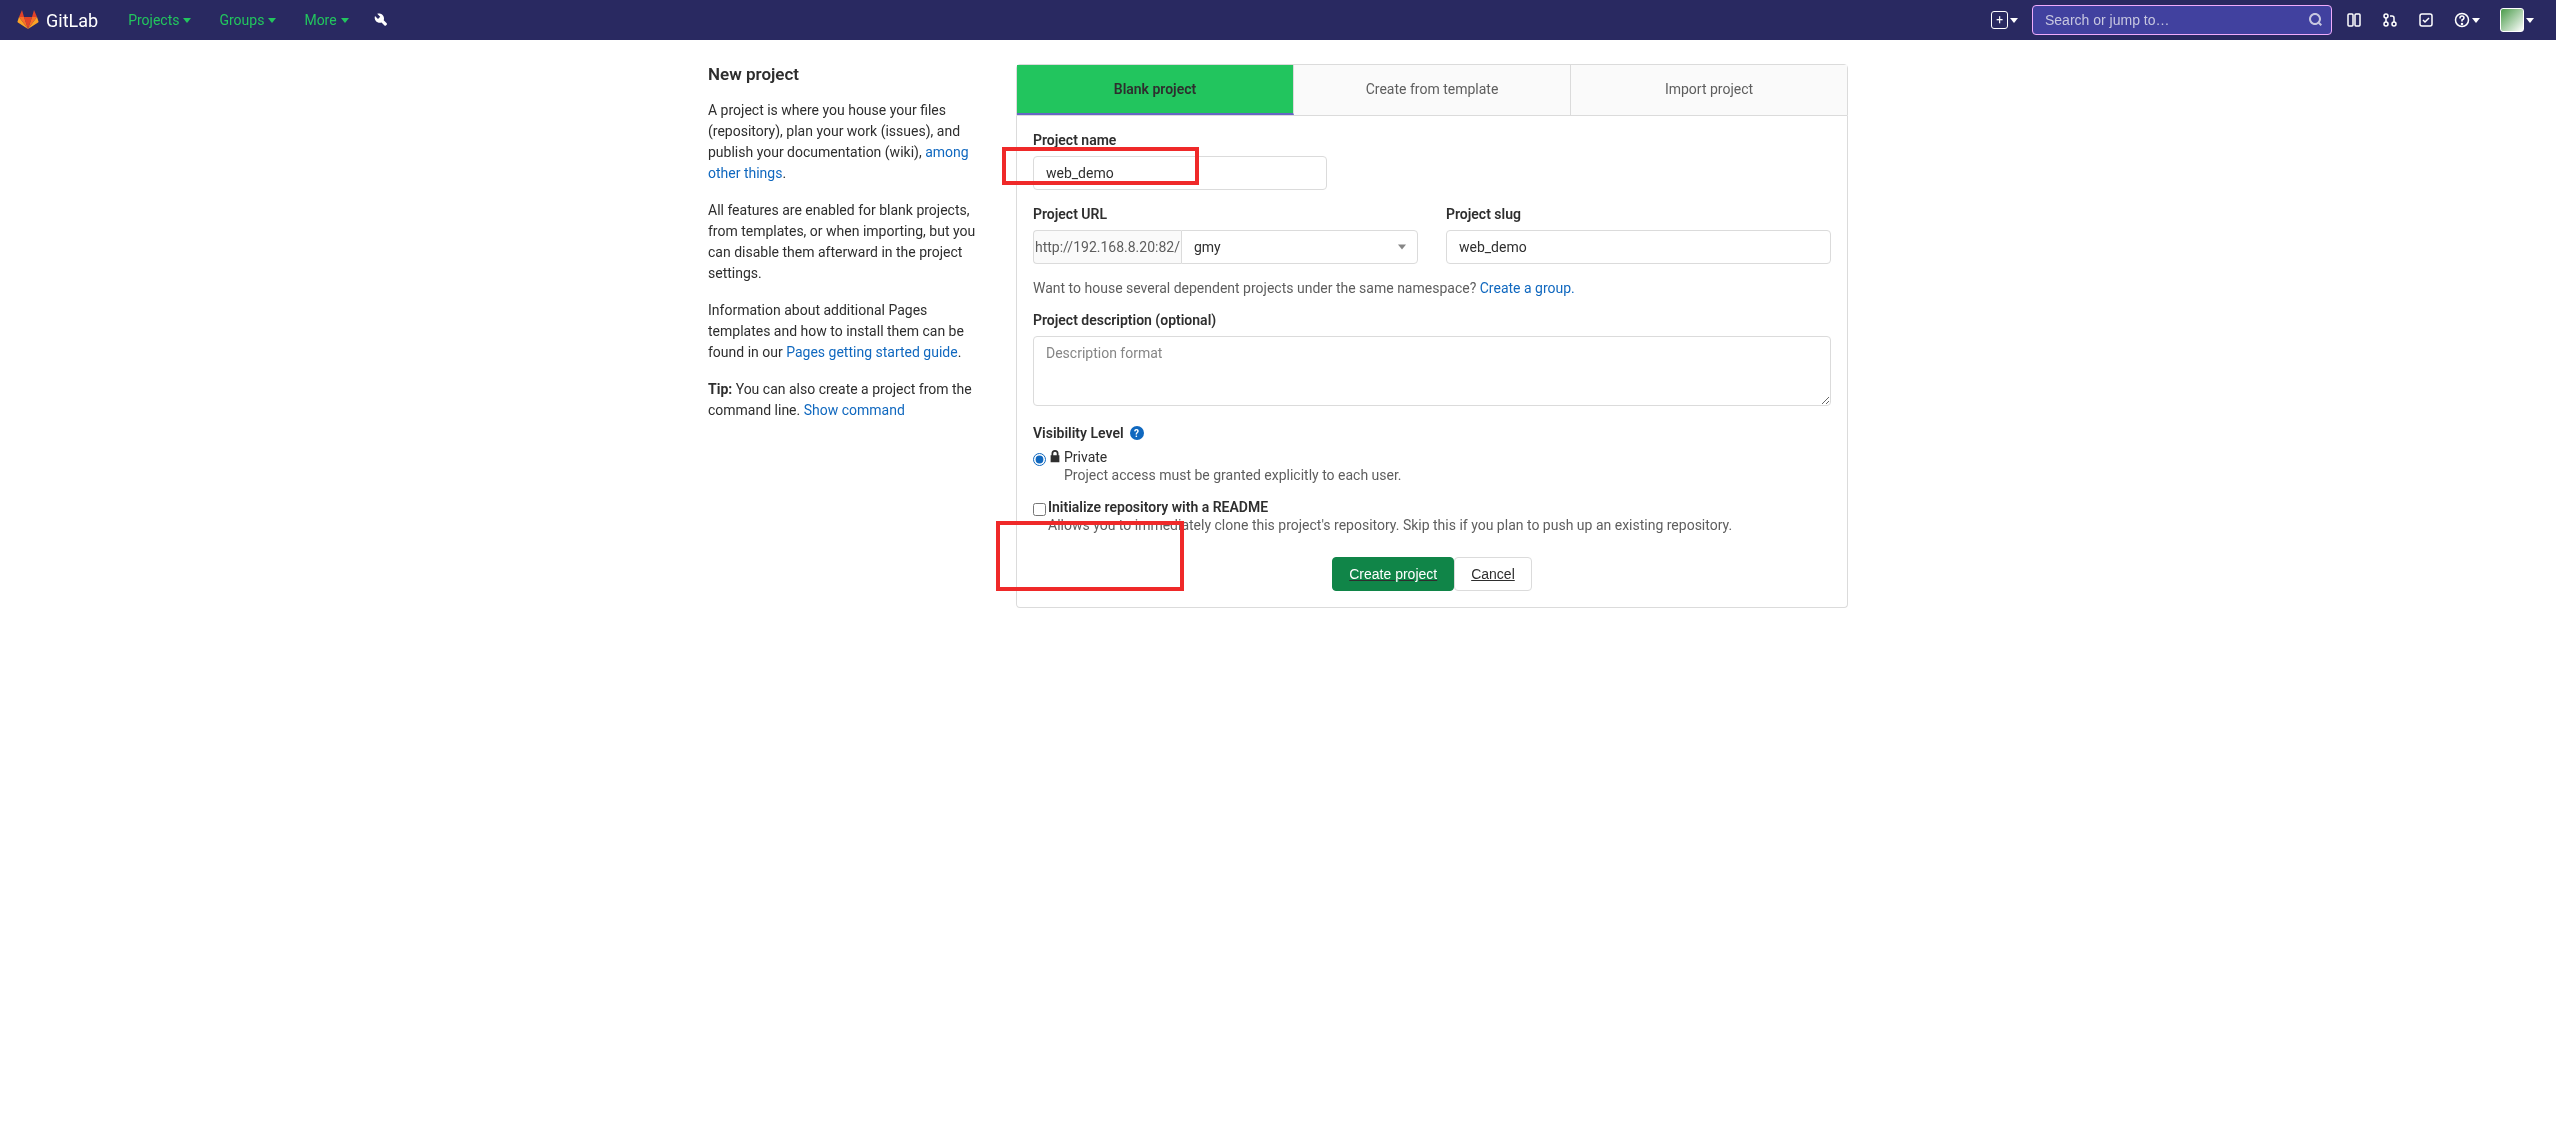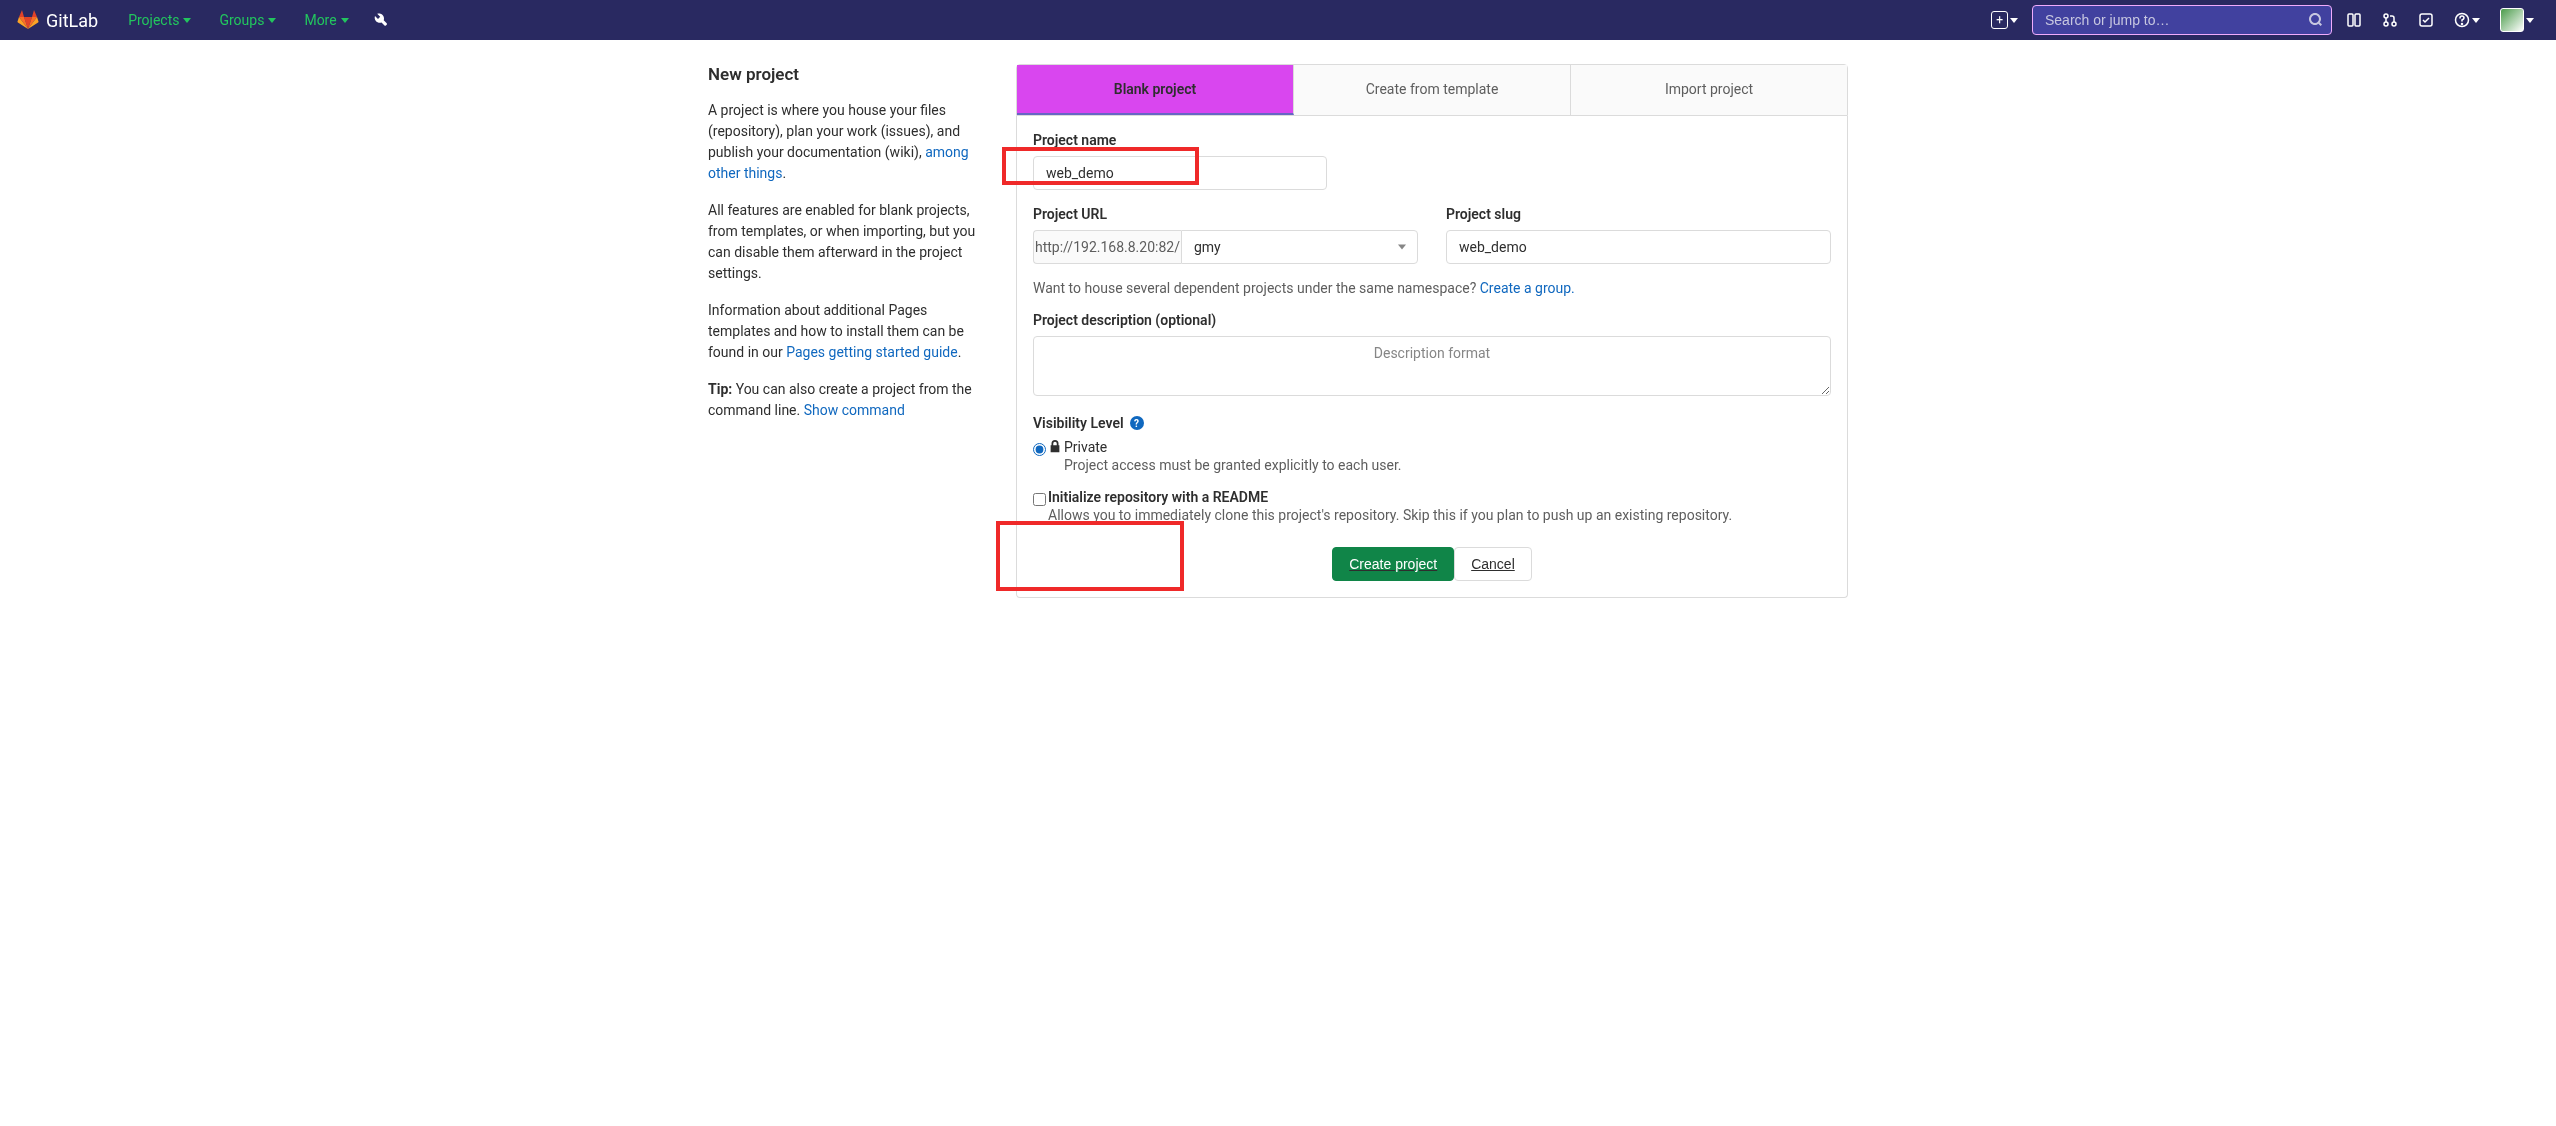--- a/index.html
+++ b/index.html
@@ -25,29 +25,29 @@
 .sidebar-info { width: 280px; flex-shrink: 0; }
 .sidebar-info h1 { font-size: 17px; font-weight: 600; margin-bottom: 16px; color: #2e2e2e; }
 .sidebar-info p { color: #2e2e2e; line-height: 1.5; margin-bottom: 16px; font-size: 14px; }
 .sidebar-info a { color: #1068bf; text-decoration: none; }
 
 
 .main-form { flex: 1; }
 .tabs { display: flex; border: 1px solid #dbdbdb; border-radius: 4px 4px 0 0; }
 .tab { flex: 1; text-align: center; padding: 16px; cursor: pointer; color: #5e5e5e; background: #fafafa; border-right: 1px solid #dbdbdb; }
 .tab:last-child { border-right: none; }
-.tab.active { background: #d946ef; color: #2e2e2e; font-weight: 600; border-bottom: 2px solid #6666c4; }
+.tab.active { background: #22c55e; color: #2e2e2e; font-weight: 600; border-bottom: 2px solid #6666c4; }
 .form-body { border: 1px solid #dbdbdb; border-top: none; padding: 16px; border-radius: 0 0 4px 4px; }
 .form-group { margin-bottom: 16px; }
 .form-row { display: flex; gap: 28px; margin-bottom: 16px; }
 .form-col-url { flex: 1; }
 .form-col-slug { flex: 1; }
 label { display: block; font-weight: 600; color: #2e2e2e; margin-bottom: 8px; font-size: 14px; }
 .text-input, .textarea { width: 100%; padding: 8px 12px; border: 1px solid #dbdbdb; border-radius: 4px; font-size: 14px; color: #2e2e2e; font-family: inherit; }
-.textarea { height: 60px; resize: vertical; text-align: center; }
+.textarea { height: 70px; resize: vertical; }
 .textarea::placeholder { color: #868686; }
 .input-name-wrap { width: 294px; }
 
 .url-group { display: flex; }
 .url-prefix { background: #fafafa; border: 1px solid #dbdbdb; border-right: none; border-radius: 4px 0 0 4px; padding: 8px 1px; color: #5e5e5e; font-size: 14px; }
 .url-select { flex: 1; border: 1px solid #dbdbdb; border-radius: 0 4px 4px 0; padding: 8px 12px 8px 12px; font-size: 14px; background: #fff; position: relative; color: #2e2e2e; }
 .select-wrap { position: relative; flex: 1; display: flex; }
 .select-wrap::after { content: ""; position: absolute; right: 12px; top: 50%; transform: translateY(-50%); border-left: 4px solid transparent; border-right: 4px solid transparent; border-top: 5px solid #868686; pointer-events: none; }
 
 .hint-text { color: #5e5e5e; font-size: 14px; margin-top: 6px; }

